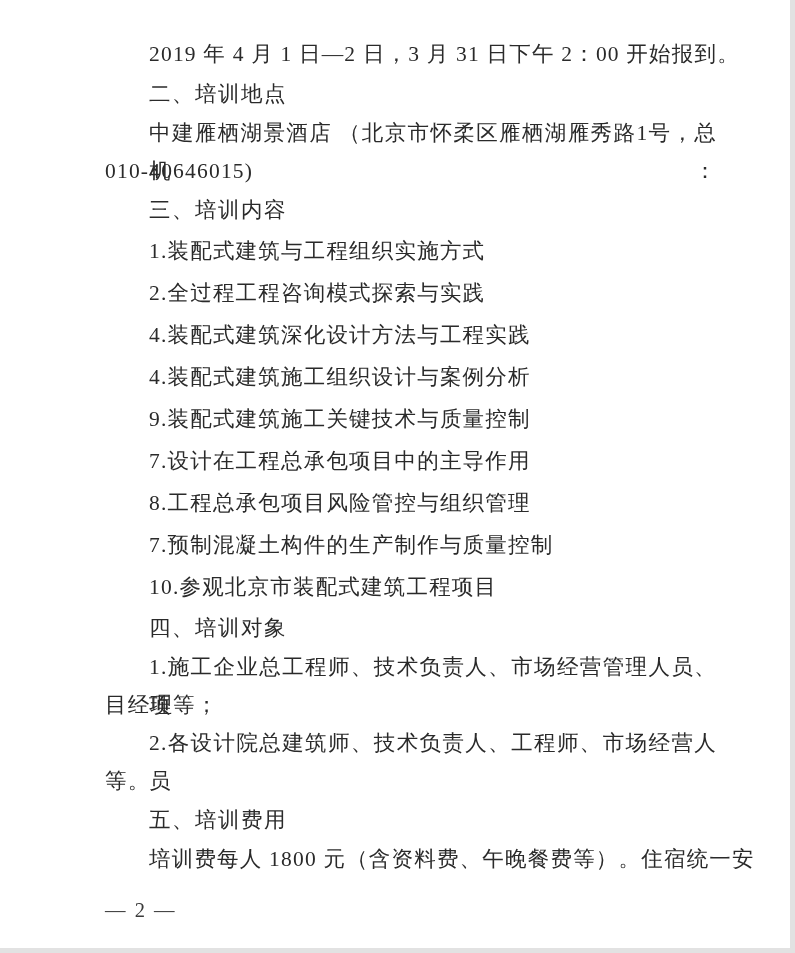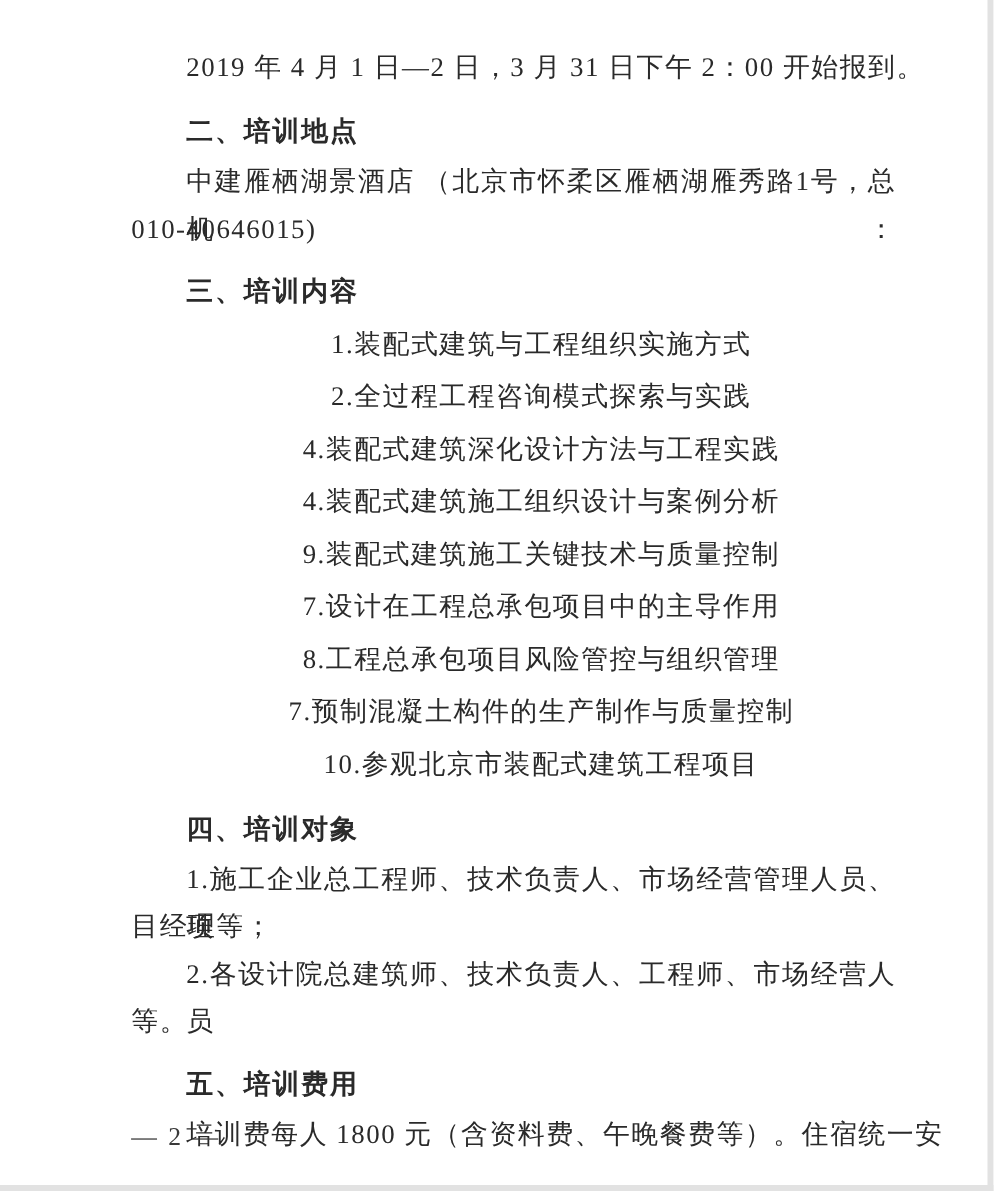--- a/index.html
+++ b/index.html
@@ -20,35 +20,34 @@
     position:absolute;
     left:105px;top:34px;
     width:612px;
   }
   .bline{
     font-size:21.5px;
     letter-spacing:1.2px;
     height:38px;line-height:38px;
     white-space:nowrap;
   }
-  .indent{padding-left:44px;text-align:center;}
+  .indent{padding-left:44px;}
   .spread{
     white-space:normal;
     text-align:justify;
     text-align-last:justify;
   }
   .heading{
     font-family:"DejaVu Sans","Liberation Sans",sans-serif;
-    font-weight:bold;
+    font-weight:normal;
     font-size:21.5px;
     letter-spacing:1.5px;
     height:40px;line-height:40px;
     padding-left:44px;
     white-space:nowrap;
-    margin-top:12px;
   }
   .list-item{height:42px;line-height:42px;}
   .first-line{height:40px;line-height:40px;}
   .page-number{
     position:absolute;
     left:105px;top:899px;
     font-size:20.5px;
     letter-spacing:2px;
     color:#3a3a3a;
   }

